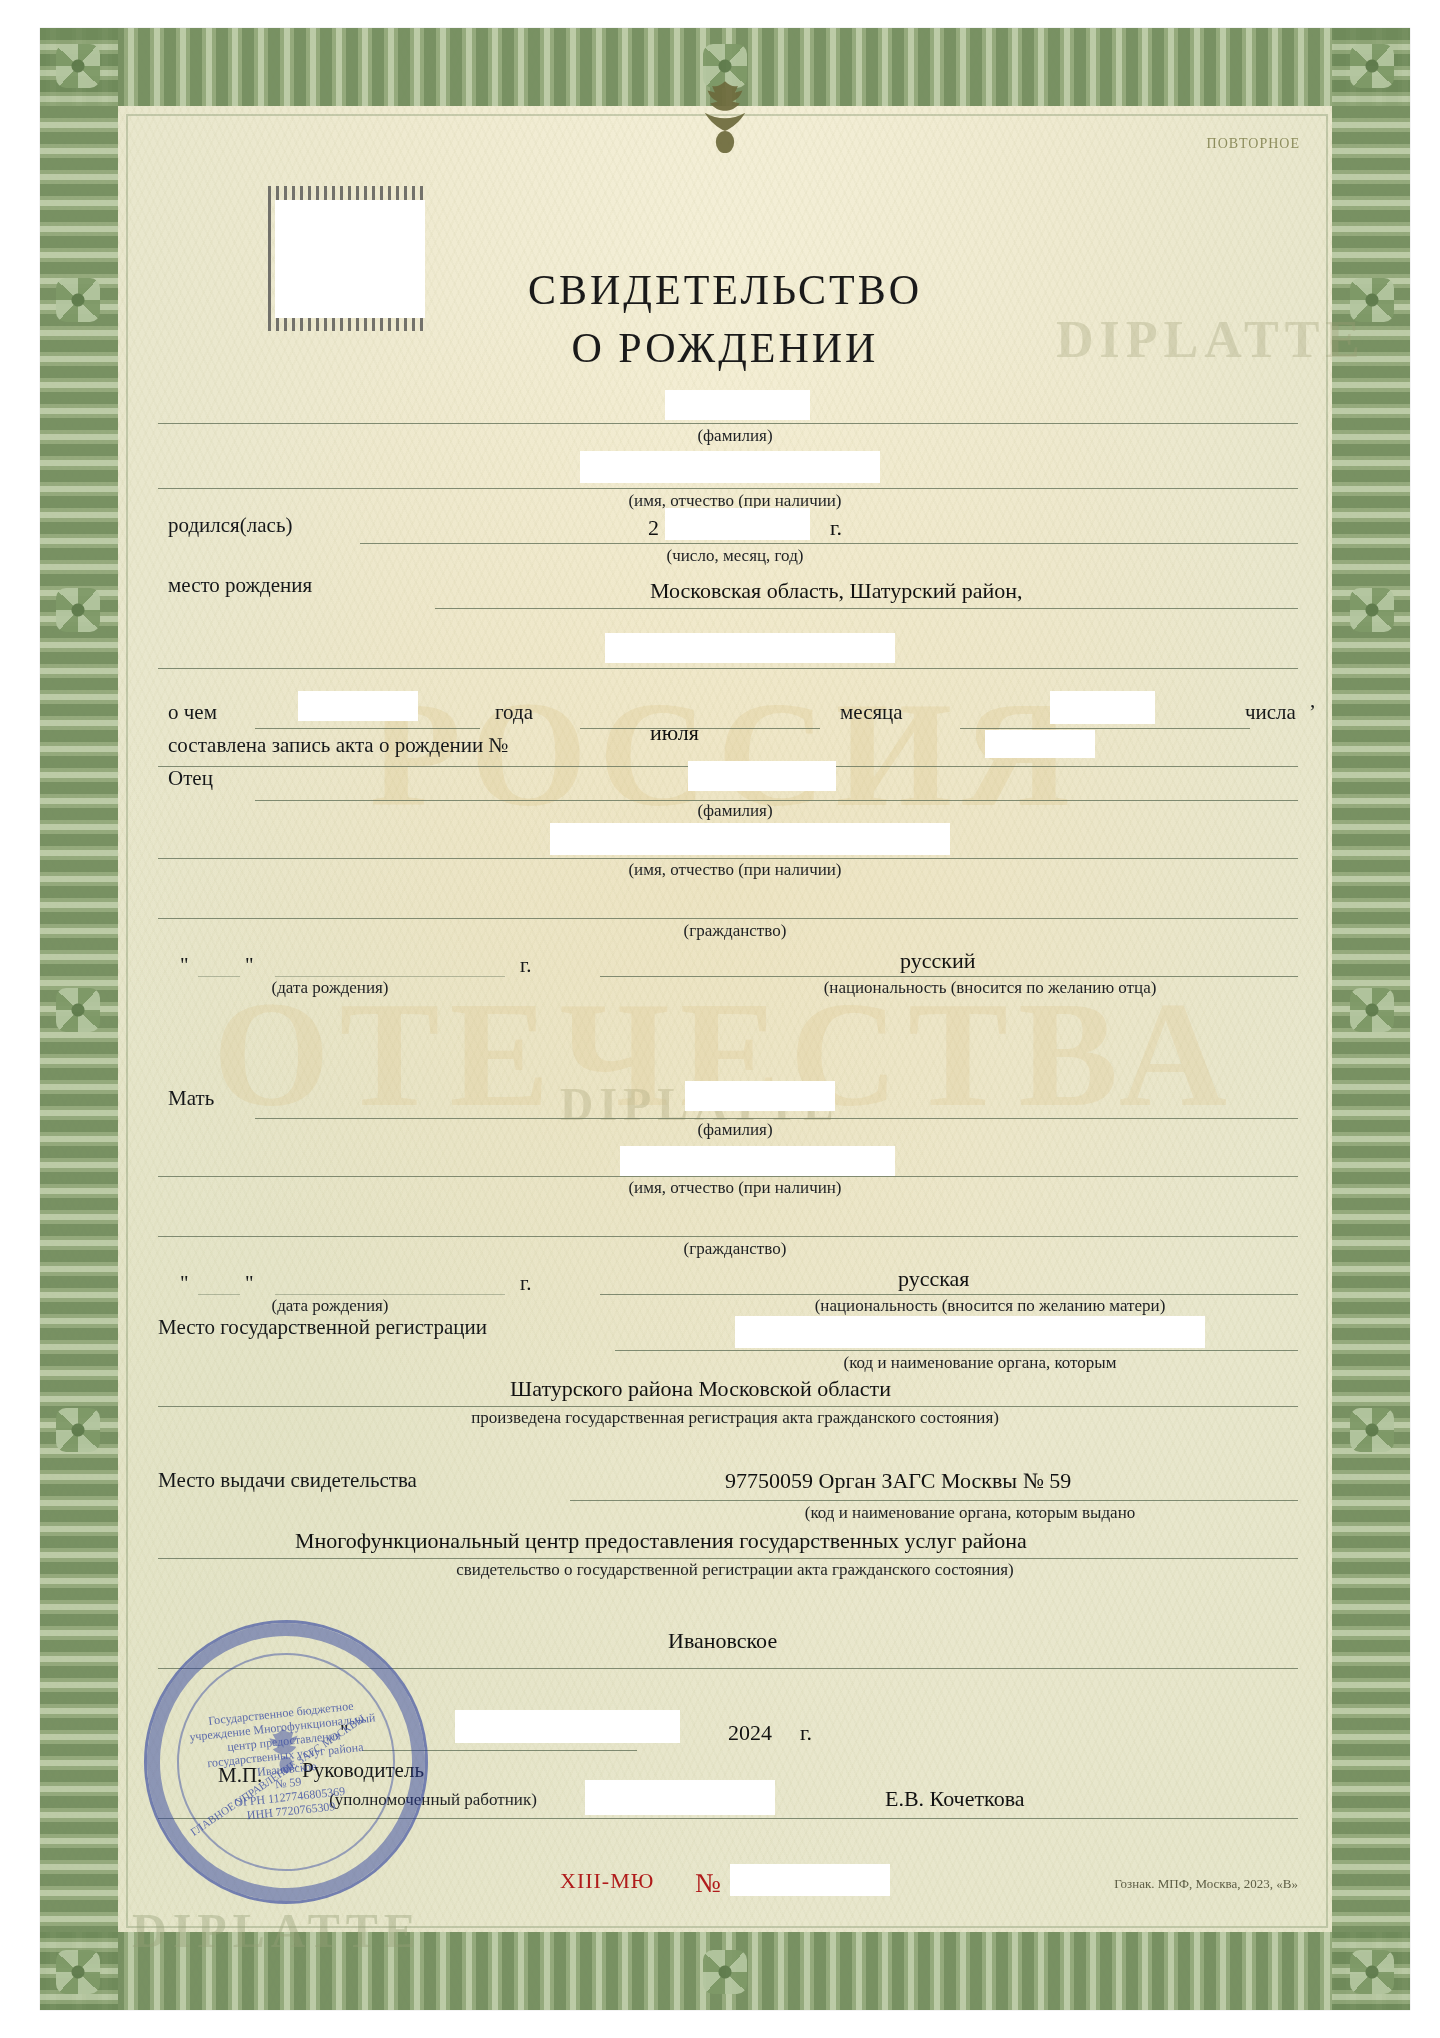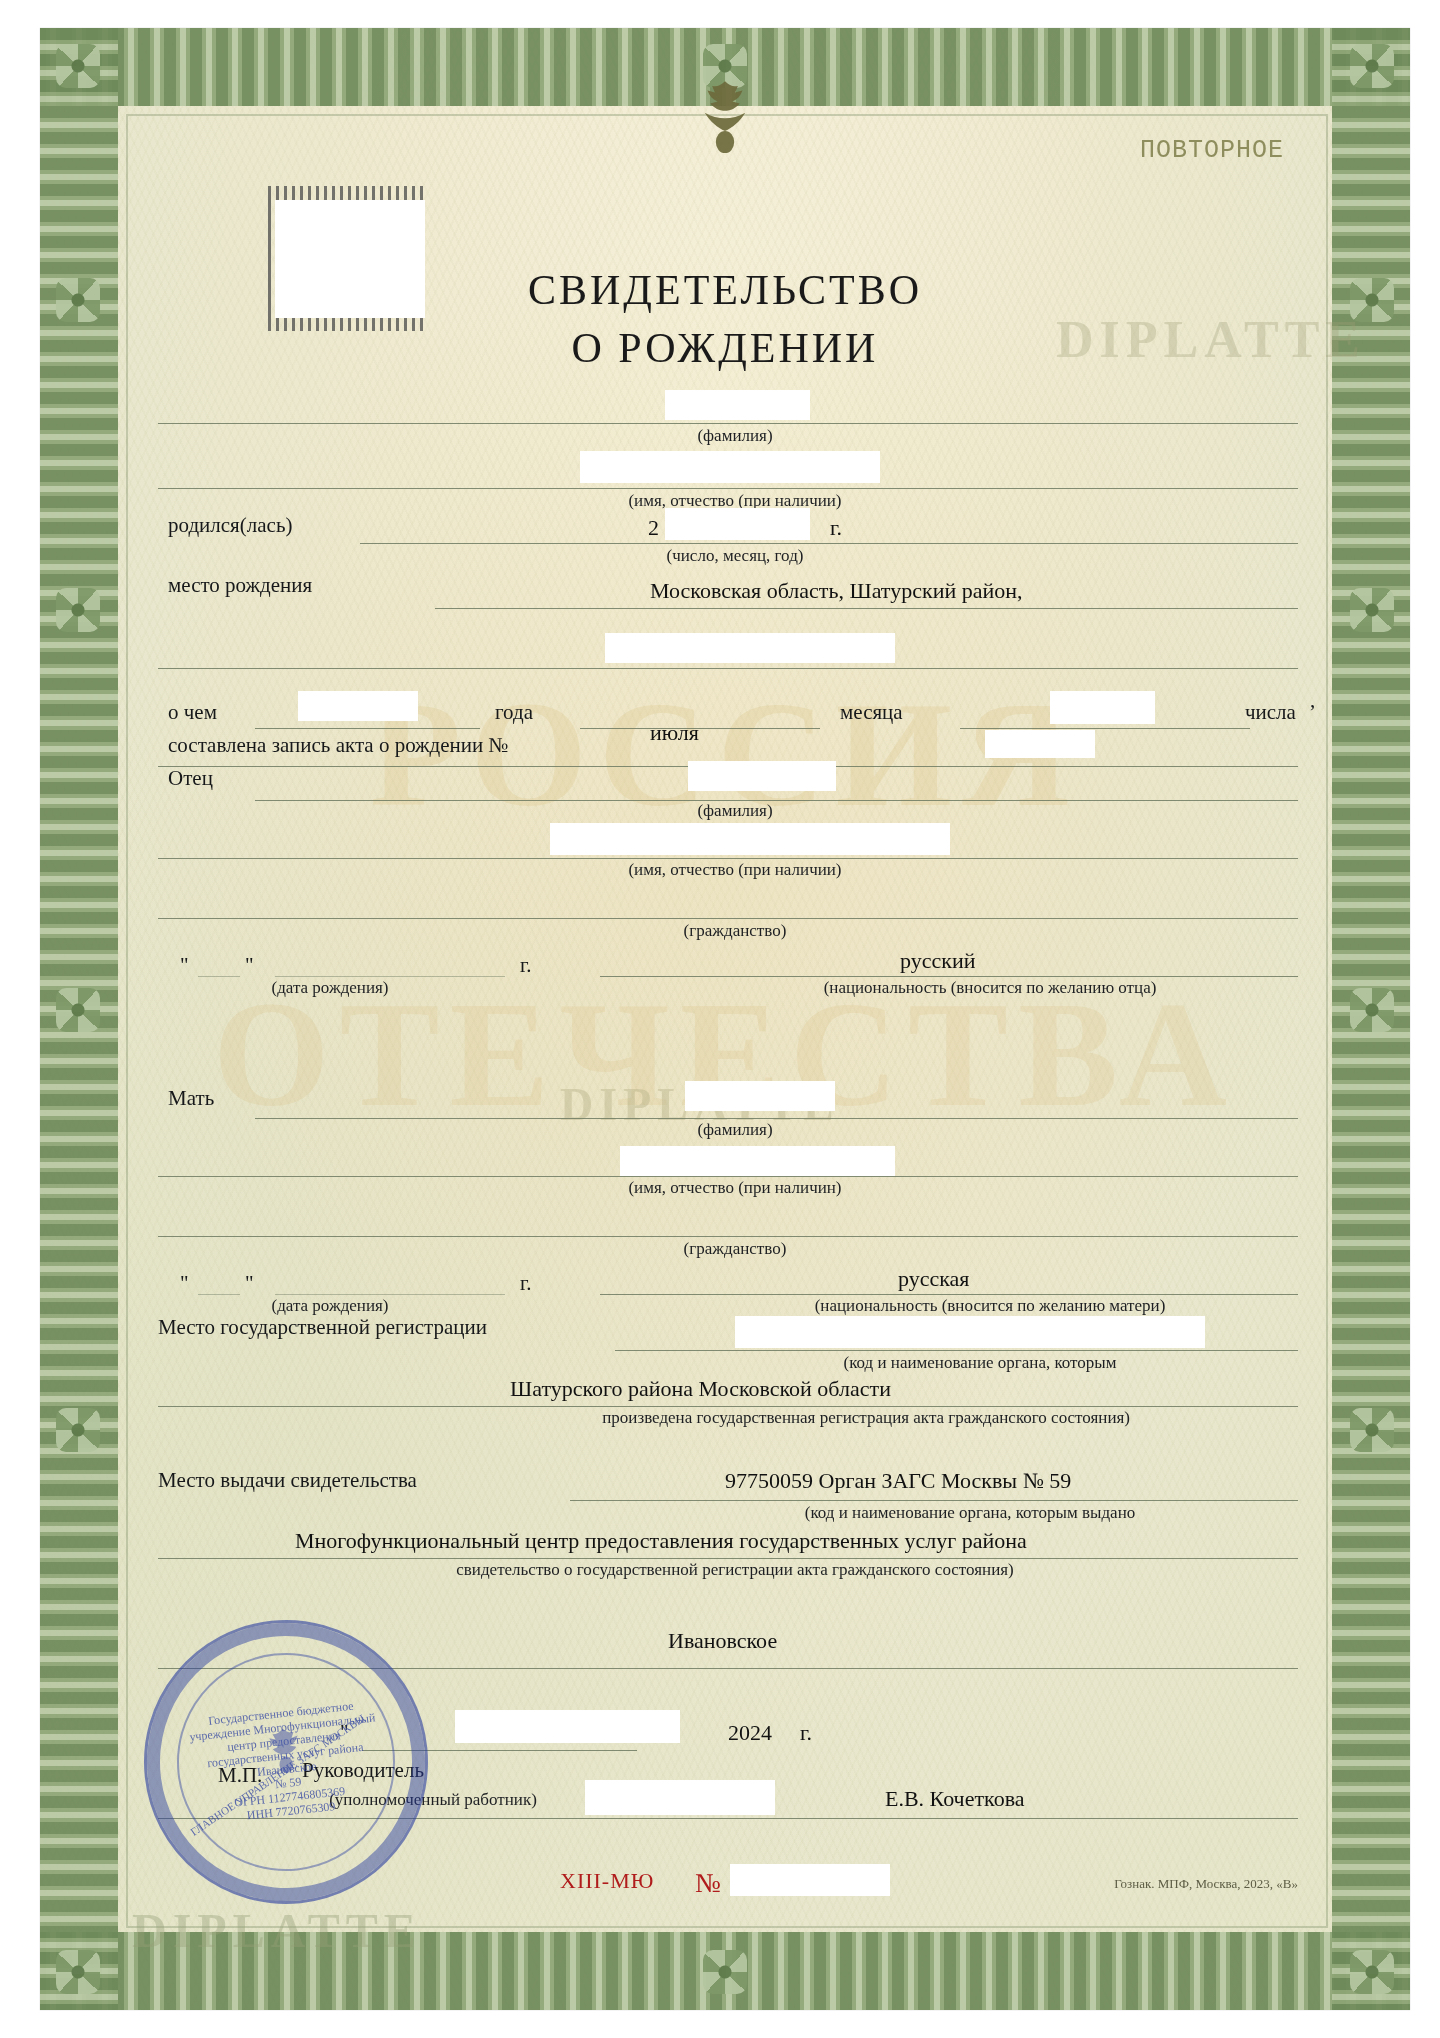--- a/index.html
+++ b/index.html
@@ -87,26 +87,26 @@
     left: 50%;
     transform: translateX(-50%);
     top: 46px;
     width: 92px;
     height: 92px;
     opacity: 0.92;
   }
 
   .repeat-label {
     position: absolute;
-    right: 126px;
+    right: 110px;
     top: 108px;
-    font-size: 25px;
+    font-size: 14px;
     letter-spacing: 1px;
     color: #8d8d5d;
-    font-family: Liberation Mono, monospace;
+    font-family: Liberation Serif, serif;
   }
 
   
   .holo {
     position: absolute;
     left: 228px;
     top: 158px;
     width: 160px;
     height: 145px;
     background:
@@ -411,21 +411,21 @@
   <div class="val" style="left:858px; top:1238px;">русская</div>
   <div class="cap" style="left:630px; top:1268px; width:640px;">(национальность (вносится по желанию матери)</div>
 
   <div class="fld" style="left:118px; top:1287px;">Место государственной регистрации</div>
   <div class="line" style="left:575px; top:1322px; width:683px;"></div>
   <div class="redact" style="left:695px; top:1288px; width:470px; height:32px;"></div>
   <div class="cap" style="left:690px; top:1325px; width:500px;">(код и наименование органа, которым</div>
 
   <div class="line" style="left:118px; top:1378px; width:1140px;"></div>
   <div class="val" style="left:470px; top:1348px;">Шатурского района Московской области</div>
-  <div class="cap" style="left:300px; top:1380px; width:790px;text-align:right;">произведена государственная регистрация акта гражданского состояния)</div>
+  <div class="cap" style="left:300px; top:1380px; width:790px;">произведена государственная регистрация акта гражданского состояния)</div>
 
   <div class="fld" style="left:118px; top:1440px;">Место выдачи свидетельства</div>
   <div class="line" style="left:530px; top:1472px; width:728px;"></div>
   <div class="val" style="left:685px; top:1440px;">97750059 Орган ЗАГС Москвы № 59</div>
   <div class="cap" style="left:620px; top:1475px; width:620px;">(код и наименование органа, которым выдано</div>
 
   <div class="line" style="left:118px; top:1530px; width:1140px;"></div>
   <div class="val" style="left:255px; top:1500px;">Многофункциональный центр предоставления государственных услуг района</div>
   <div class="cap" style="left:280px; top:1532px; width:830px;">свидетельство о государственной регистрации акта гражданского состояния)</div>
 

